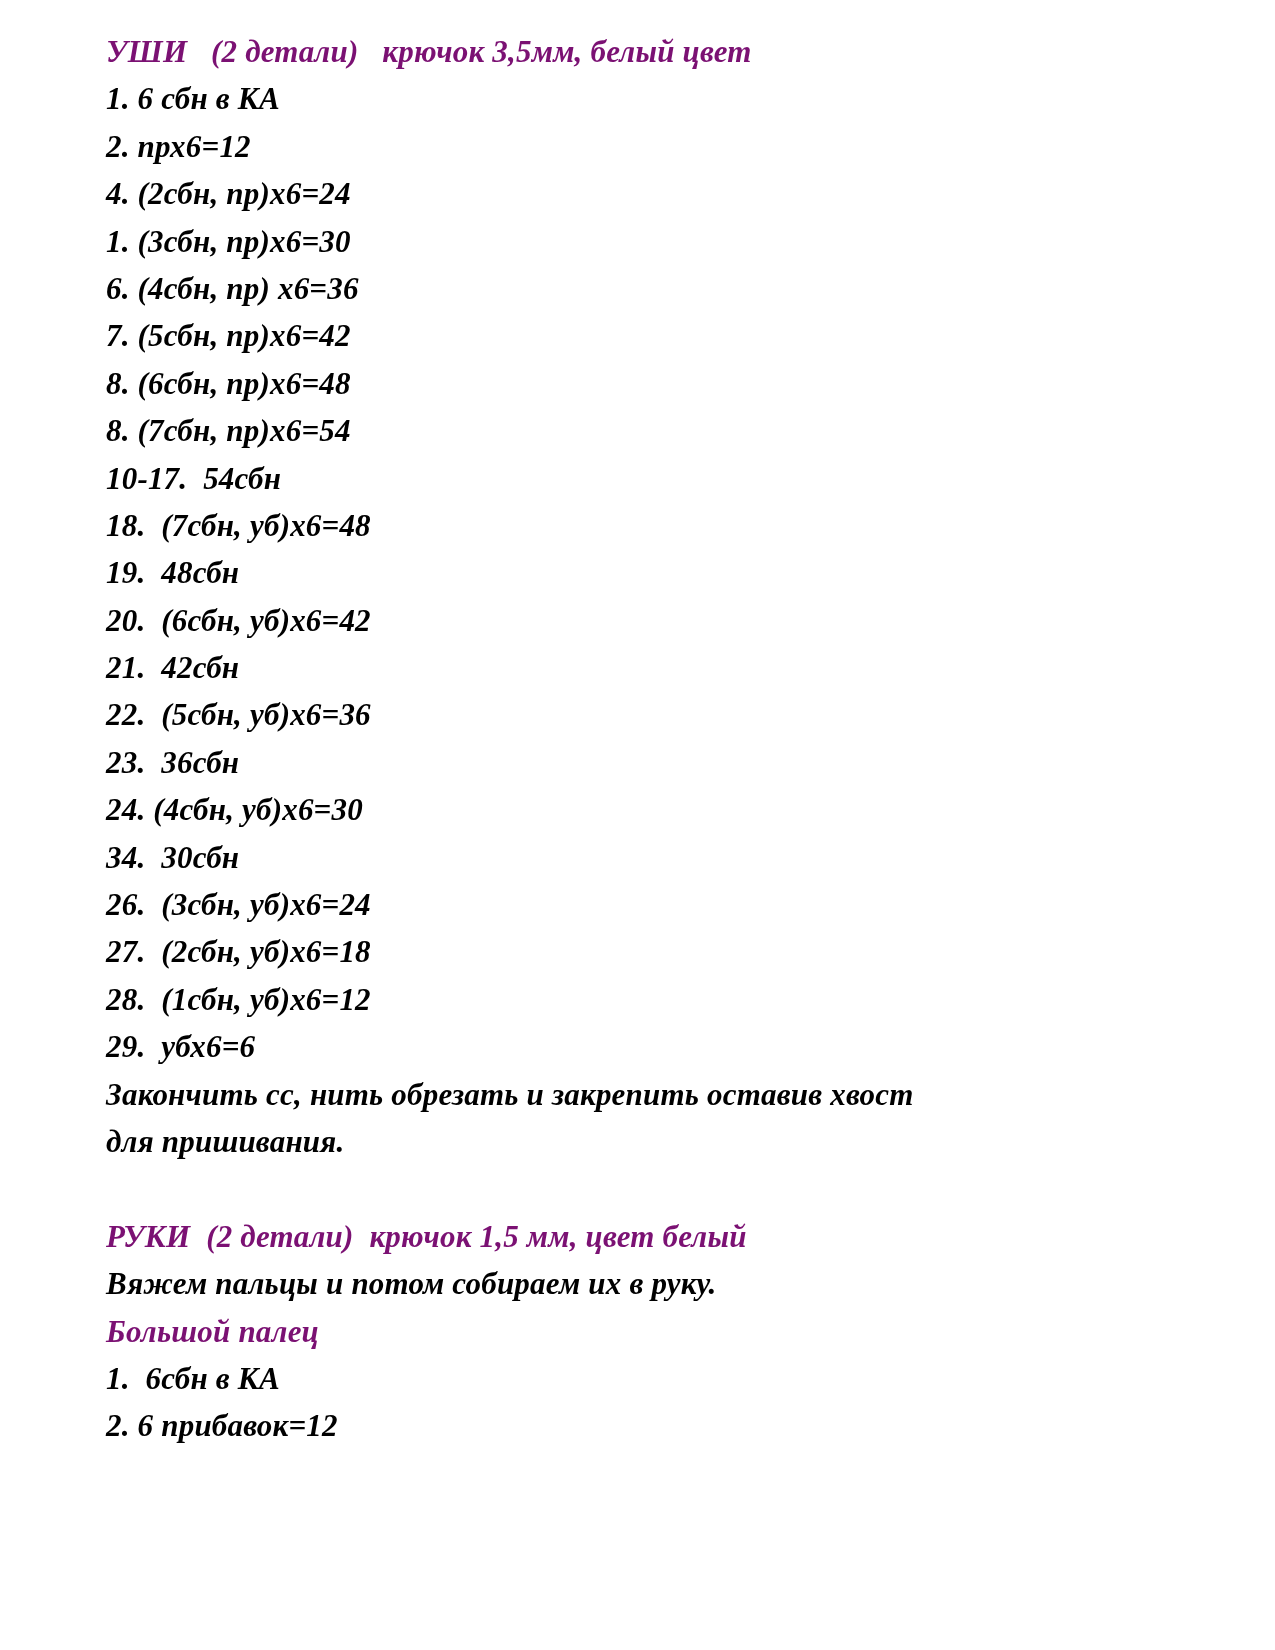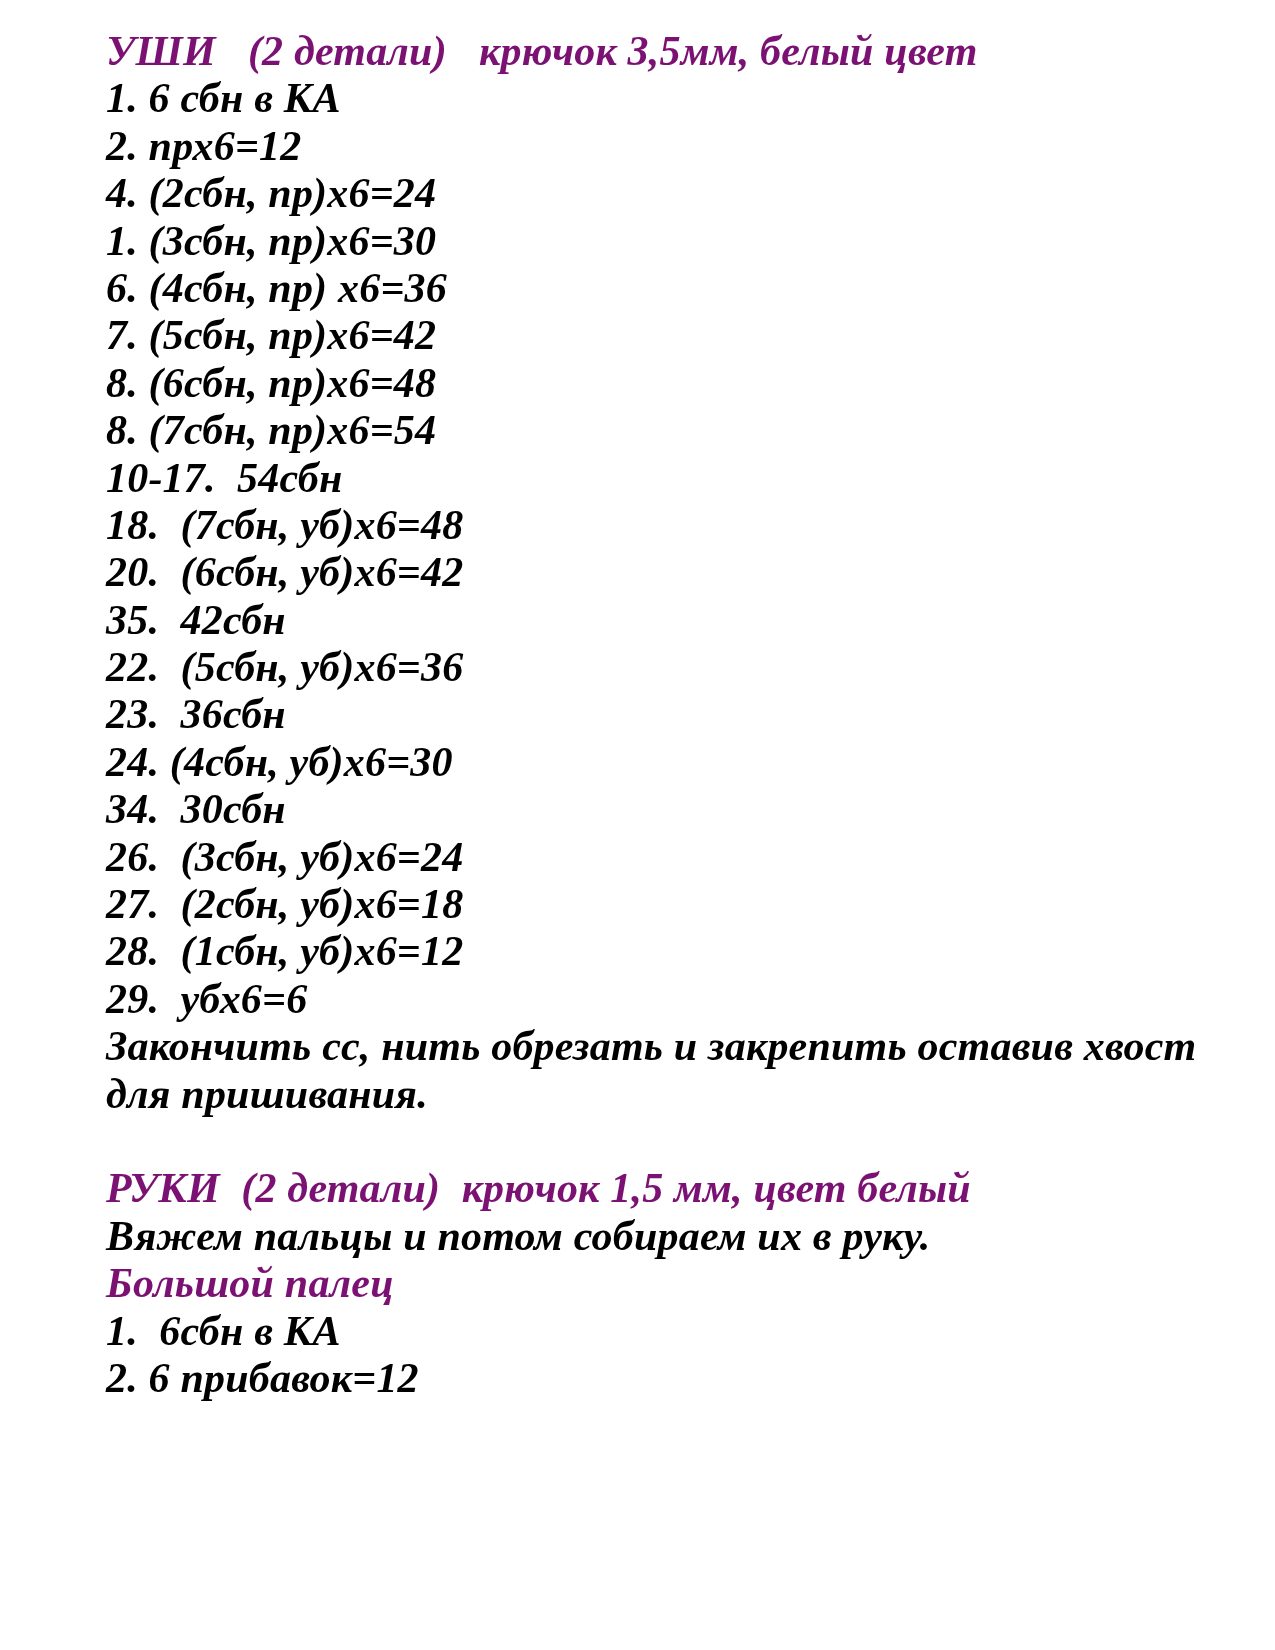--- a/index.html
+++ b/index.html
@@ -16,21 +16,21 @@
     .page {
       position: absolute;
       left: 106px;
       top: 28px;
       width: 1120px;
     }
     .line {
       font-family: "Liberation Serif", "DejaVu Serif", serif;
       font-style: italic;
       font-weight: bold;
-      font-size: 42px;
+      font-size: 31px;
       line-height: 47.4px;
       height: 47.4px;
       color: #000000;
       white-space: pre;
       letter-spacing: 0.2px;
     }
     .heading {
       color: #7b1173;
     }
     .gap {
@@ -48,22 +48,23 @@
     <div class="line">1. 6 сбн в КА</div>
     <div class="line">2. прх6=12</div>
     <div class="line">4. (2сбн, пр)х6=24</div>
     <div class="line">1. (3сбн, пр)х6=30</div>
     <div class="line">6. (4сбн, пр) х6=36</div>
     <div class="line">7. (5сбн, пр)х6=42</div>
     <div class="line">8. (6сбн, пр)х6=48</div>
     <div class="line">8. (7сбн, пр)х6=54</div>
     <div class="line">10-17.  54сбн</div>
     <div class="line">18.  (7сбн, уб)х6=48</div>
+    <div class="line">19.  48сбн</div>
     <div class="line">20.  (6сбн, уб)х6=42</div>
-    <div class="line">35.  42сбн</div>
+    <div class="line">21.  42сбн</div>
     <div class="line">22.  (5сбн, уб)х6=36</div>
     <div class="line">23.  36сбн</div>
     <div class="line">24. (4сбн, уб)х6=30</div>
     <div class="line">34.  30сбн</div>
     <div class="line">26.  (3сбн, уб)х6=24</div>
     <div class="line">27.  (2сбн, уб)х6=18</div>
     <div class="line">28.  (1сбн, уб)х6=12</div>
     <div class="line">29.  убх6=6</div>
   </div>
 

